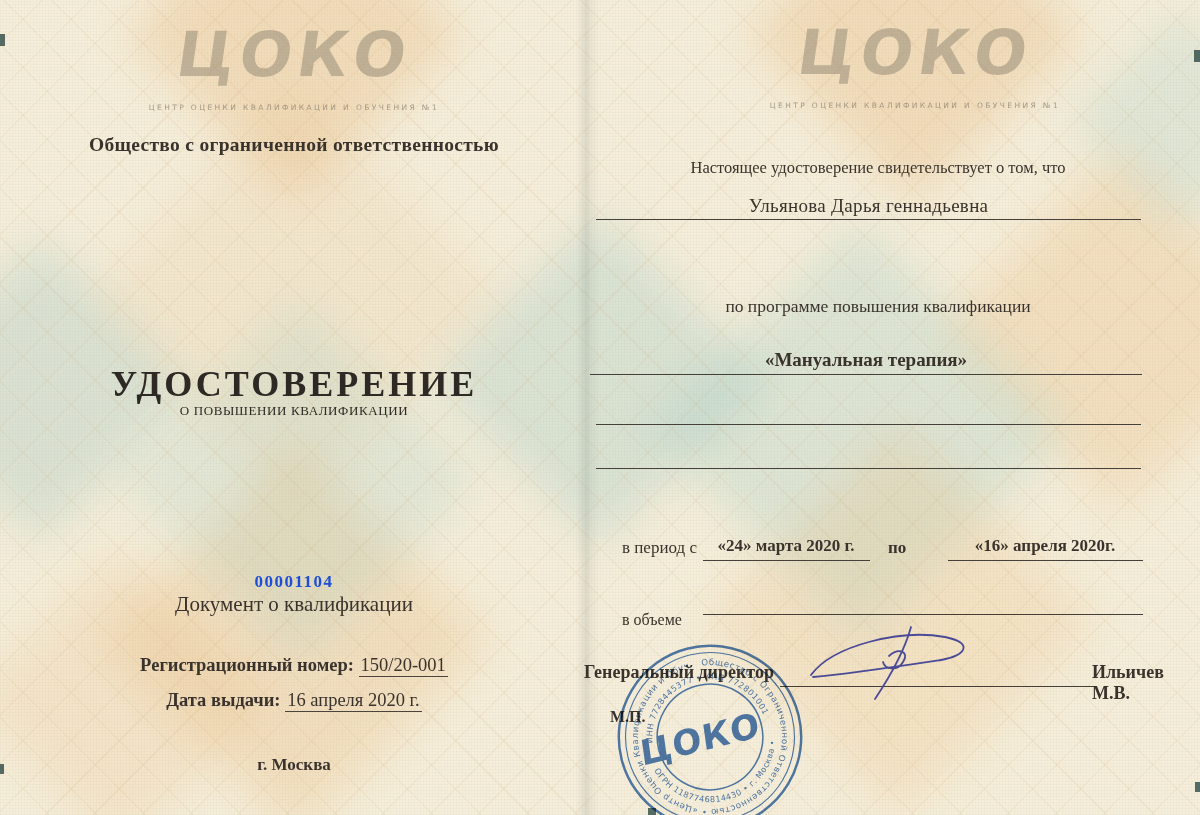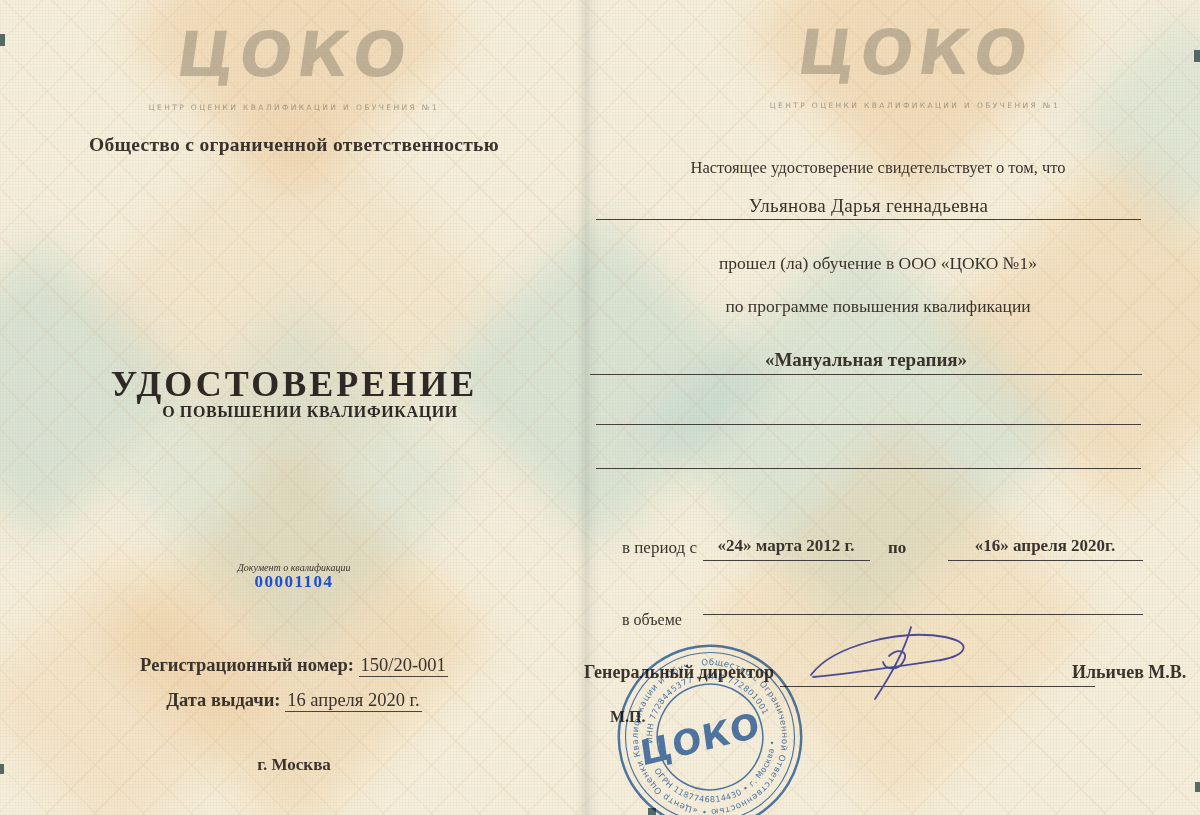--- a/index.html
+++ b/index.html
@@ -51,22 +51,22 @@
   .wlogo .tag{font-family:"DejaVu Sans",sans-serif;font-size:7.5px;letter-spacing:2.4px;margin-top:17px;color:rgba(140,130,112,.75);}
   .wlogo.l{left:44px;top:24px;width:500px;}
   .wlogo.r{left:77px;top:22px;width:500px;}
 
   .abs{position:absolute;}
   .ctr{text-align:center;}
   .b{font-weight:bold;}
   .org{left:0;top:134px;width:588px;font-size:19.5px;font-weight:bold;letter-spacing:.3px;}
   .org2{left:0;top:170px;width:588px;font-size:19.5px;font-weight:bold;letter-spacing:.3px;}
   .title{left:0;top:363px;width:588px;font-size:36px;font-weight:bold;letter-spacing:3px;color:#2e2925;}
-  .subtitle{left:16px;top:403px;width:588px;font-size:16px;font-weight:bold;letter-spacing:.6px;color:#2e2925;}
-  .dockind{left:0;top:562px;width:588px;font-size:10px;font-style:italic;}
+  .subtitle{left:0;top:403px;width:588px;font-size:13px;font-weight:normal;letter-spacing:.6px;color:#2e2925;}
+  .dockind{left:0;top:592px;width:588px;font-size:21px;}
   .docnum{left:0;top:572px;width:588px;font-size:17px;font-weight:bold;letter-spacing:1.5px;color:#1d4ed8;}
   .regrow{left:0;top:655px;width:588px;font-size:18.5px;}
   .daterow{left:0;top:690px;width:588px;font-size:18.5px;}
   .uval{font-weight:normal;border-bottom:1.5px solid #4b443c;padding:0 2px 1px;}
   .city{left:0;top:755px;width:588px;font-size:17px;font-weight:bold;}
 
   .intro{left:10px;top:142px;width:560px;font-size:16.5px;margin-top:16px;}
   .holder{left:8px;top:195px;width:545px;font-size:19px;font-weight:normal;letter-spacing:.3px;}
   .uline{border-bottom:1.5px solid #45403a;}
   .ln-name{left:8px;top:176px;width:545px;height:43px;}
@@ -80,21 +80,21 @@
   .pfrom{left:112px;top:536px;width:172px;font-size:17px;font-weight:bold;}
   .ln-from{left:115px;top:518px;width:167px;height:42px;}
   .pto-label{left:300px;top:538px;font-size:17px;font-weight:bold;}
   .pto{left:358px;top:536px;width:198px;font-size:17px;font-weight:bold;}
   .ln-to{left:360px;top:518px;width:195px;height:42px;}
   .vollabel{left:34px;top:591px;font-size:16px;margin-top:20px;}
   .volval{left:115px;top:589px;width:360px;font-size:17.5px;font-weight:bold;}
   .ln-vol{left:115px;top:572px;width:440px;height:42px;}
   .dirlabel{left:-4px;top:662px;font-size:18px;font-weight:bold;}
   .ln-dir{left:192px;top:644px;width:315px;height:42px;}
-  .dirname{left:484px;top:662px;font-size:18px;font-weight:bold;}
+  .dirname{left:504px;top:662px;font-size:18px;font-weight:bold;}
   .mp{left:22px;top:708px;font-size:16px;font-weight:bold;}
 
   .signature{left:205px;top:625px;width:200px;height:78px;}
   .stamp{left:26px;top:641px;width:192px;height:192px;transform:rotate(-14deg);
     mix-blend-mode:multiply;opacity:.88;}
   .stamp text{fill:#3a6cb4;}
   .stamp .ring{font-family:"DejaVu Sans",sans-serif;font-size:9px;letter-spacing:.6px;}
   .stamp .ring2{font-family:"DejaVu Sans",sans-serif;font-size:8.5px;letter-spacing:.5px;}
   .stamp .core{font-family:"DejaVu Sans",sans-serif;font-size:36px;font-weight:900;letter-spacing:1px;}
 </style>
@@ -144,30 +144,29 @@
   </div>
 
   <div class="page right">
     <div class="wlogo r">
       <div class="word">ЦОКО</div>
       <div class="tag">ЦЕНТР ОЦЕНКИ КВАЛИФИКАЦИИ И ОБУЧЕНИЯ №1</div>
     </div>
     <div class="abs ctr intro">Настоящее удостоверение свидетельствует о том, что</div>
     <div class="abs uline ln-name"></div>
     <div class="abs ctr holder">Ульянова Дарья геннадьевна</div>
-    <div class="abs ctr completed">прошел (ла) обучение в ООО «ЦОКО №1»</div>
     <div class="abs ctr proglabel">по программе повышения квалификации</div>
     <div class="abs uline ln-prog"></div>
     <div class="abs ctr progname">«Мануальная терапия»</div>
     <div class="abs uline ln-e1"></div>
     <div class="abs uline ln-e2"></div>
 
     <div class="abs periodlabel">в период с</div>
     <div class="abs uline ln-from"></div>
-    <div class="abs ctr pfrom">«24» марта 2012 г.</div>
+    <div class="abs ctr pfrom">«24» марта 2020 г.</div>
     <div class="abs pto-label">по</div>
     <div class="abs uline ln-to"></div>
     <div class="abs ctr pto">«16» апреля 2020г.</div>
 
     <div class="abs vollabel">в объеме</div>
     <div class="abs uline ln-vol"></div>
 
     <div class="abs dirlabel">Генеральный директор</div>
     <div class="abs uline ln-dir"></div>
     <svg class="abs signature" viewBox="0 0 200 78">

